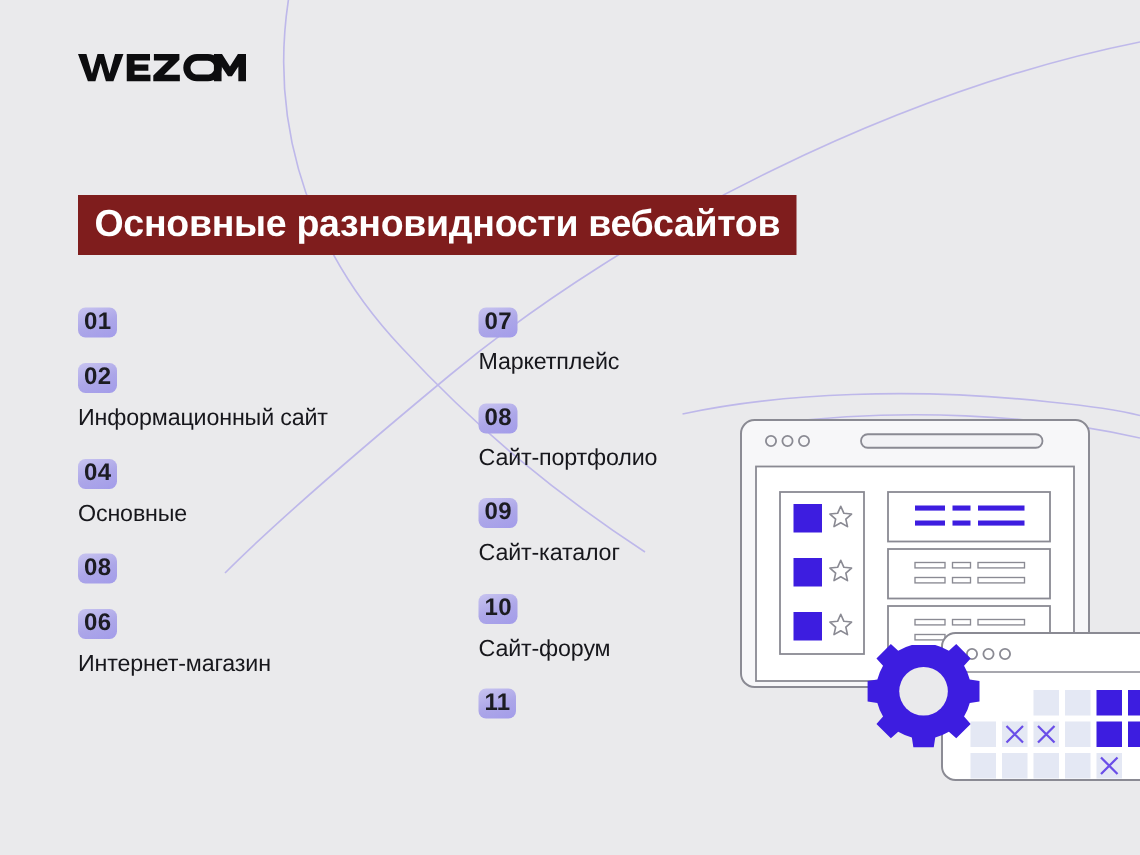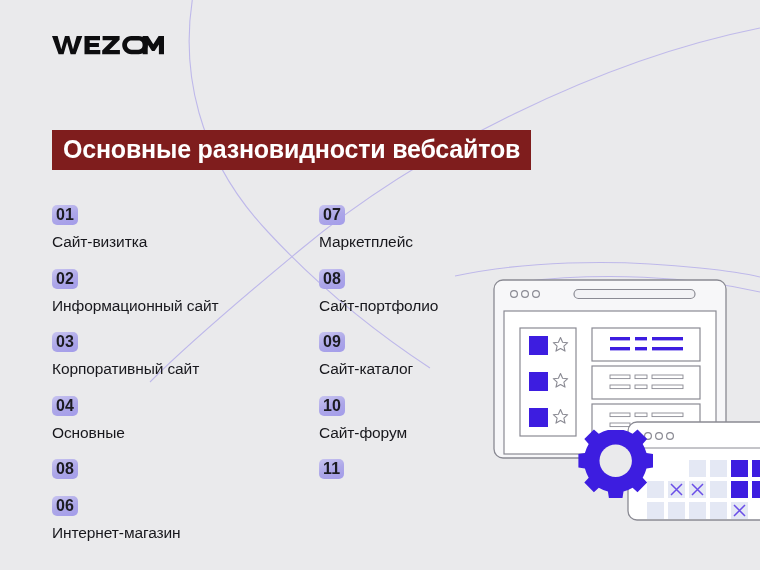--- a/index.html
+++ b/index.html
@@ -128,32 +128,27 @@
     </g>
   </svg>
 </div>
 
 <div id="title-banner">Основные разновидности вебсайтов</div>
 
 <div id="col-left" class="list-col">
 
   <div class="list-item">
     <span class="badge">01</span>
-    <div class="item-label">Сайт-визитка</div>
   </div>
 
   <div class="list-item">
     <span class="badge">02</span>
     <div class="item-label">Информационный сайт</div>
   </div>
 
-  <div class="list-item">
-    <span class="badge">03</span>
-    <div class="item-label">Корпоративный сайт</div>
-  </div>
 
   <div class="list-item">
     <span class="badge">04</span>
     <div class="item-label">Основные</div>
   </div>
 
   <div class="list-item">
     <span class="badge">08</span>
   </div>
 

